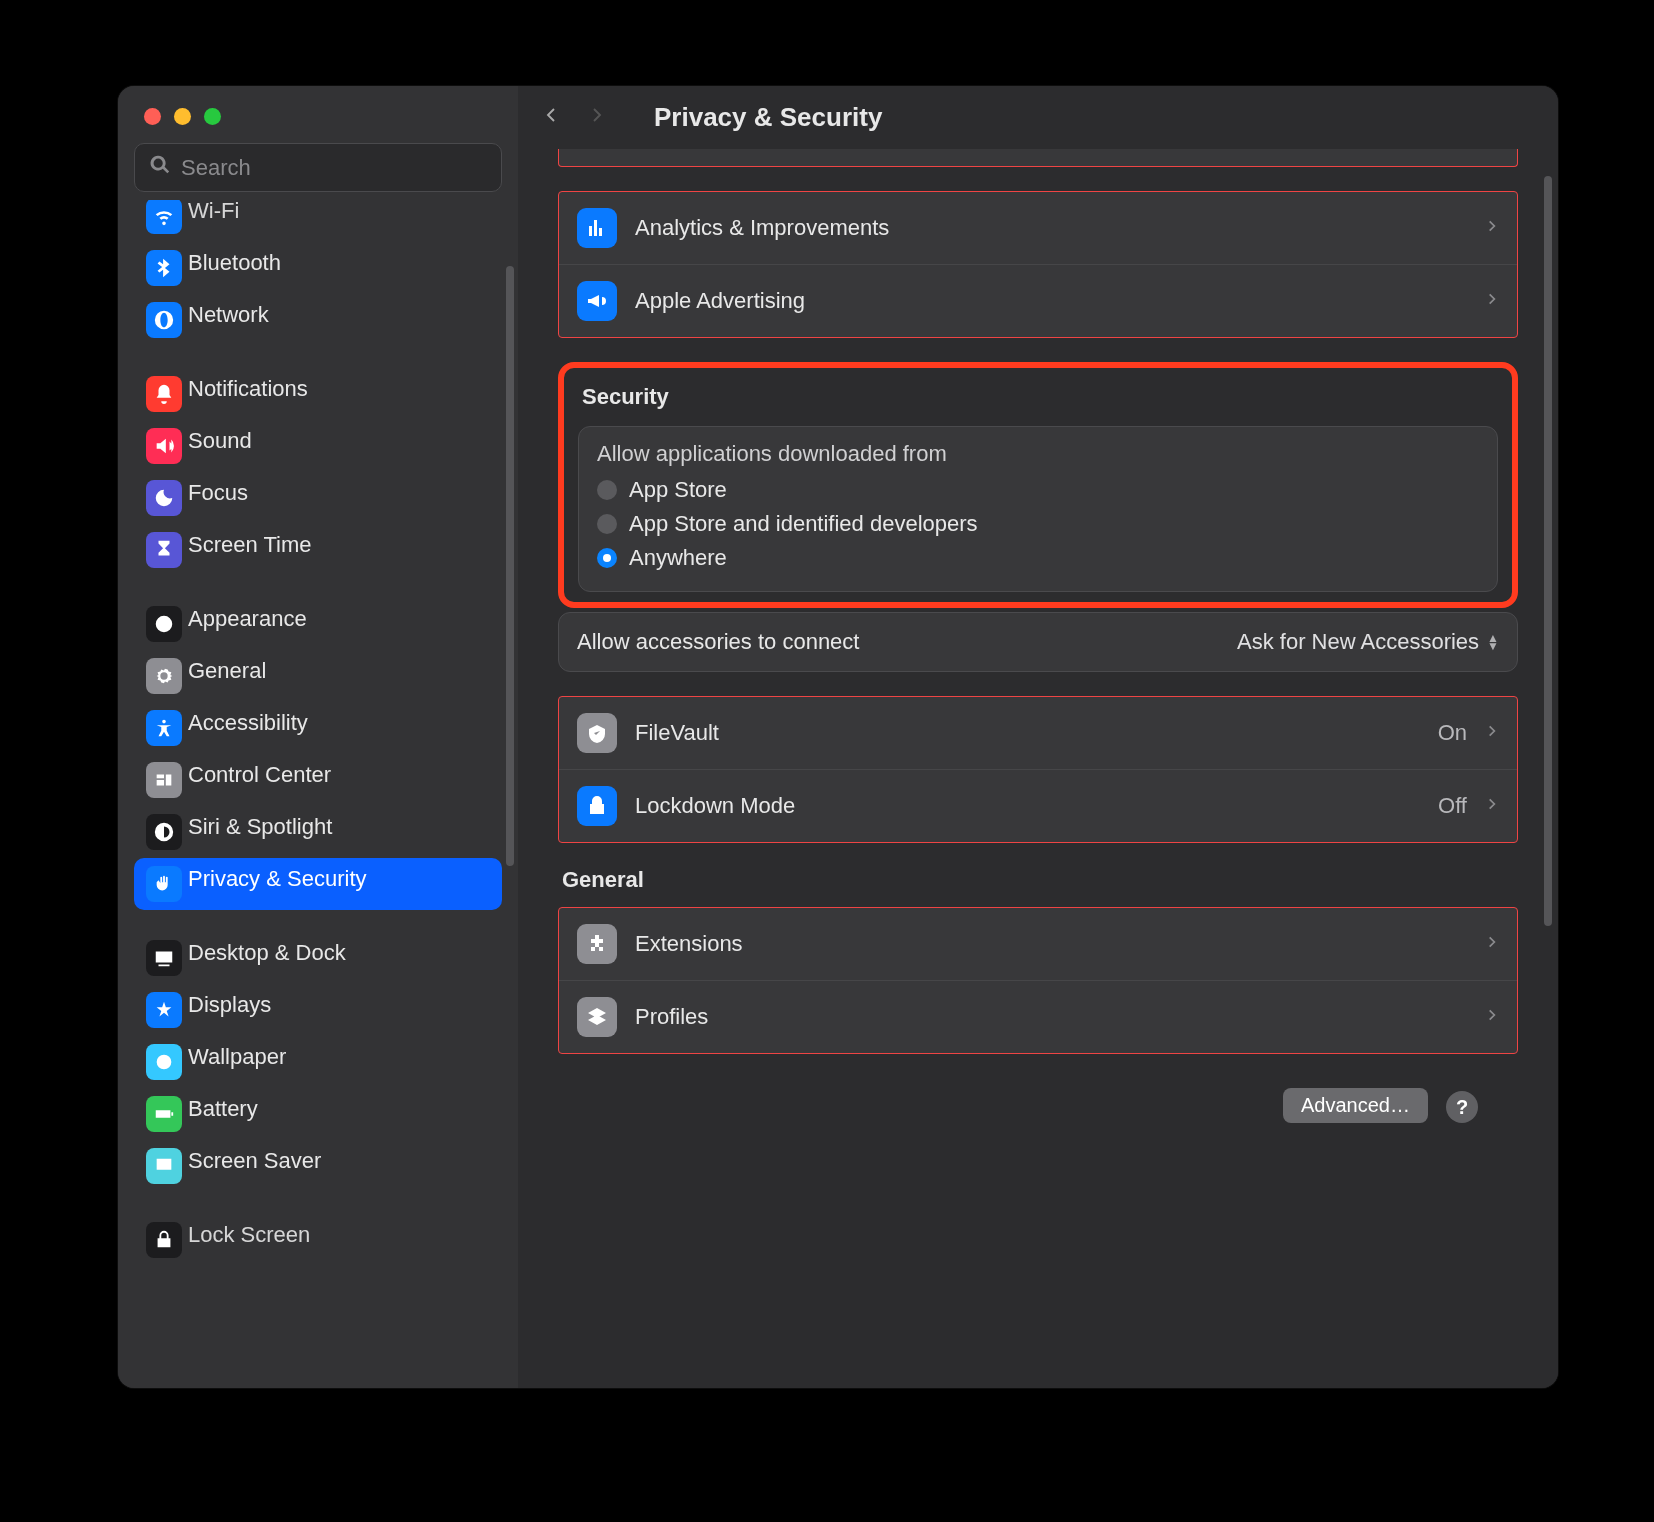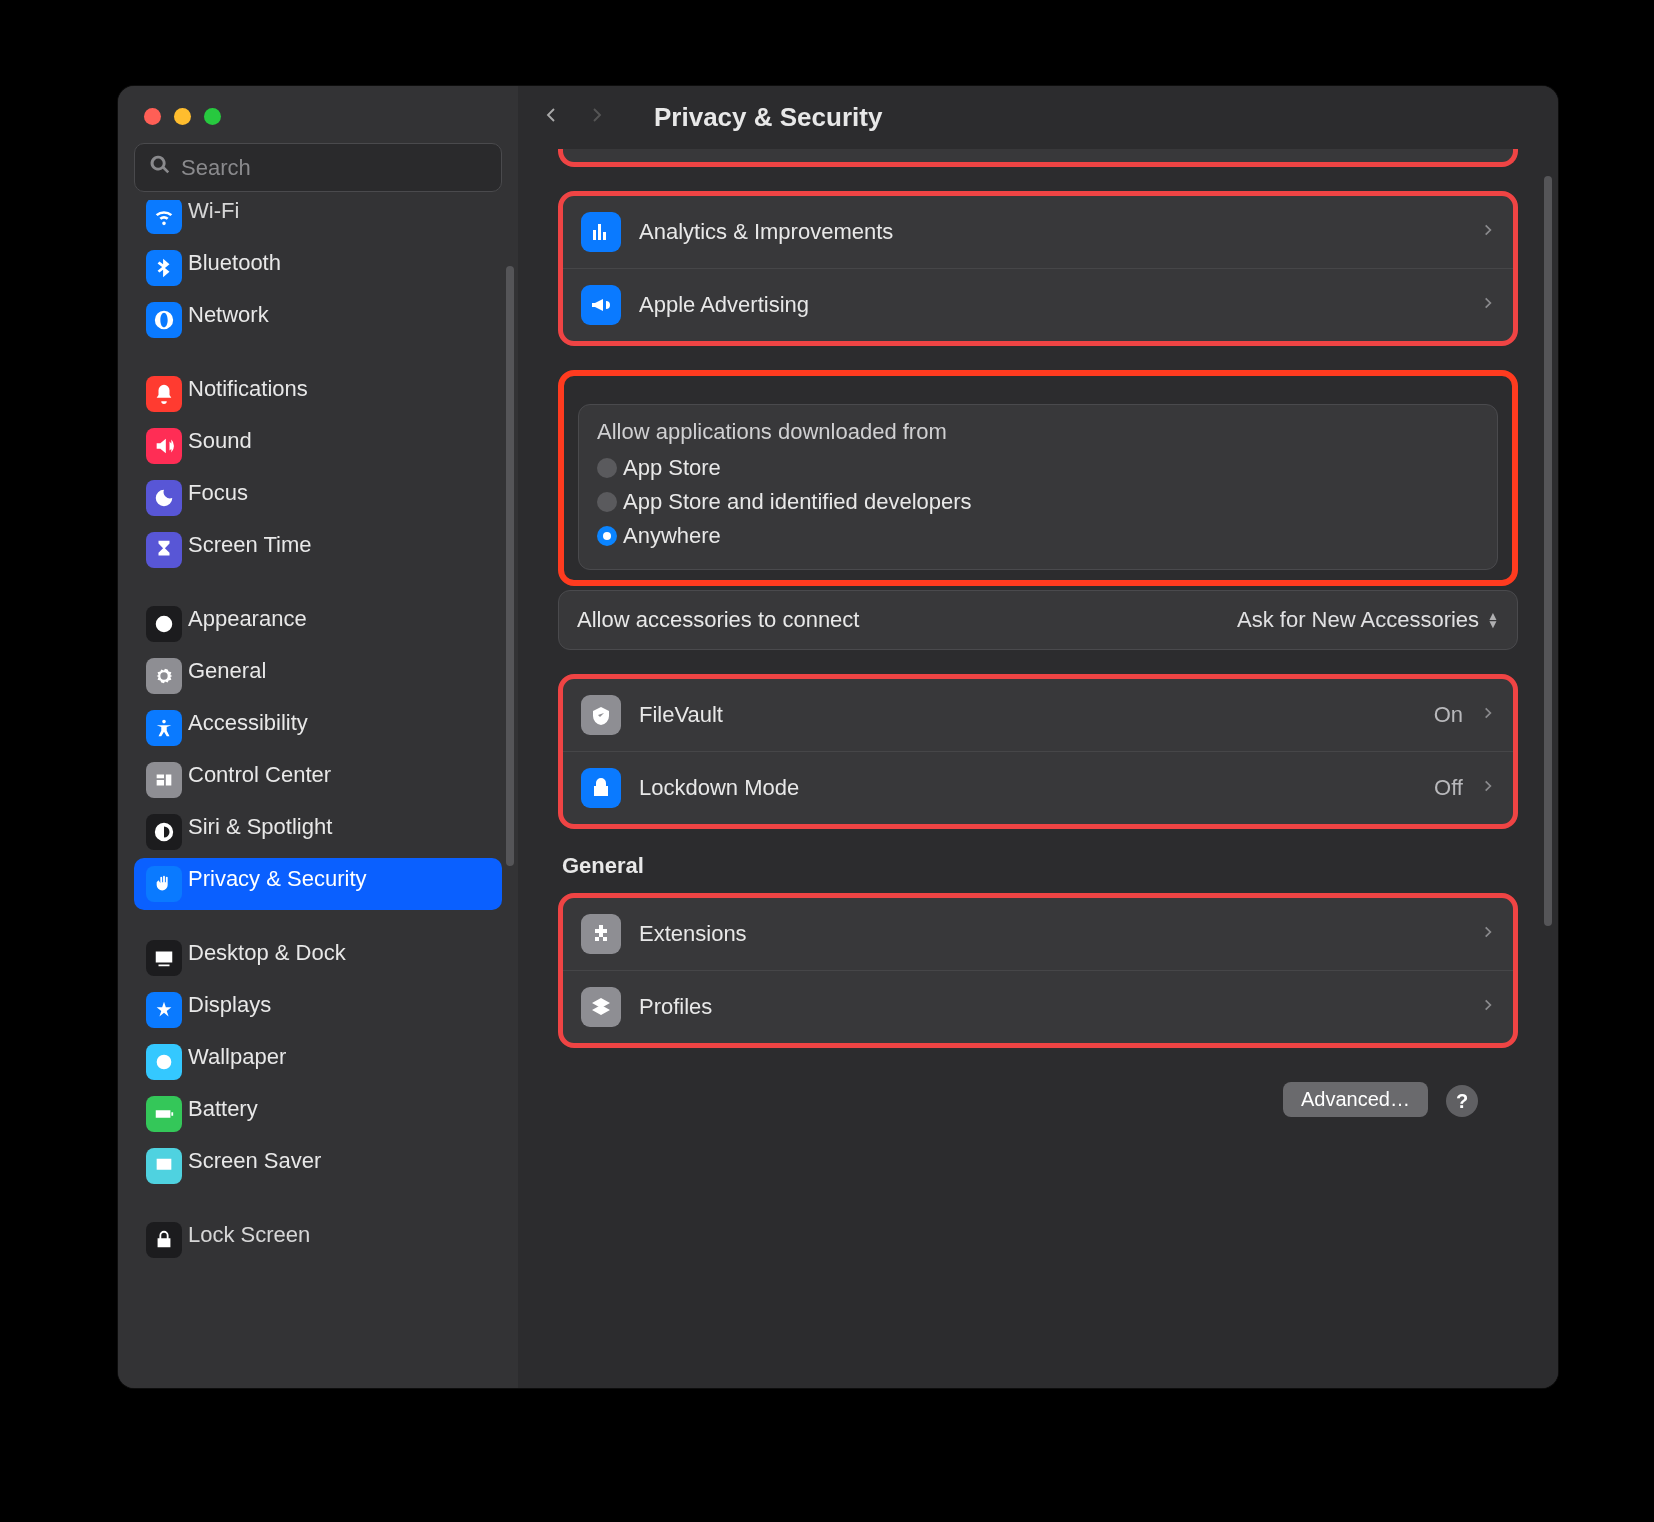--- a/index.html
+++ b/index.html
@@ -106,22 +106,22 @@
   .nav-arrows { display:flex; gap: 28px; align-items:center; }
   .nav-arrows svg { width: 18px; height: 26px; }
   .title { font-size: 26px; font-weight: 700; margin-left: 30px; }
   .content {
     overflow-y: auto;
     padding: 8px 40px 20px 40px;
     flex:1;
   }
   .panel {
     background: #38383a;
-    border: 5px solid #ef4444;
-    border-radius: 16px;
+    border: 1px solid #ef4444;
+    border-radius: 4px;
     margin-bottom: 24px;
     margin-top: 8px;
   }
   .panel.cutoff-top {
     border-top-left-radius: 0;
     border-top-right-radius: 0;
     border-top: none;
     margin-top: -8px;
     height: 18px;
   }
@@ -156,21 +156,21 @@
     background: #38383a;
     border: 1px solid #4a4a4d;
     border-radius: 12px;
     padding: 14px 18px 16px 18px;
     margin-top: 12px;
   }
   .sec-sub {
     font-size: 22px; color:#d0d0d2; margin-bottom: 6px;
   }
   .radio-row {
-    display:flex; align-items:center; gap: 6px;
+    display:flex; align-items:center; gap: 12px;
     padding: 4px 0;
     cursor:pointer;
   }
   .radio {
     width: 20px; height: 20px; border-radius: 50%;
     background:#5a5a5d;
     display:flex; align-items:center; justify-content:center;
     flex-shrink:0;
   }
   .radio.checked {
@@ -442,20 +442,21 @@
               </svg>
             </span>
             <span class="rlabel">Apple Advertising</span>
             <span class="chev"><svg viewBox="0 0 24 24" width="14" height="22" fill="none" stroke="#8a8a8d" stroke-width="3">
                 <path d="M8 4l8 8-8 8"></path>
               </svg></span>
           </div>
         </div>
 
       <div class="highlight-box">
+        <div class="section-title">Security</div>
         <div class="sec-body">
           <div class="sec-sub">Allow applications downloaded from</div>
           <div id="radio-group">
               <div class="radio-row">
                 <span class="radio "></span>
                 <span class="radio-label">App Store</span>
               </div>
               <div class="radio-row">
                 <span class="radio "></span>
                 <span class="radio-label">App Store and identified developers</span>

